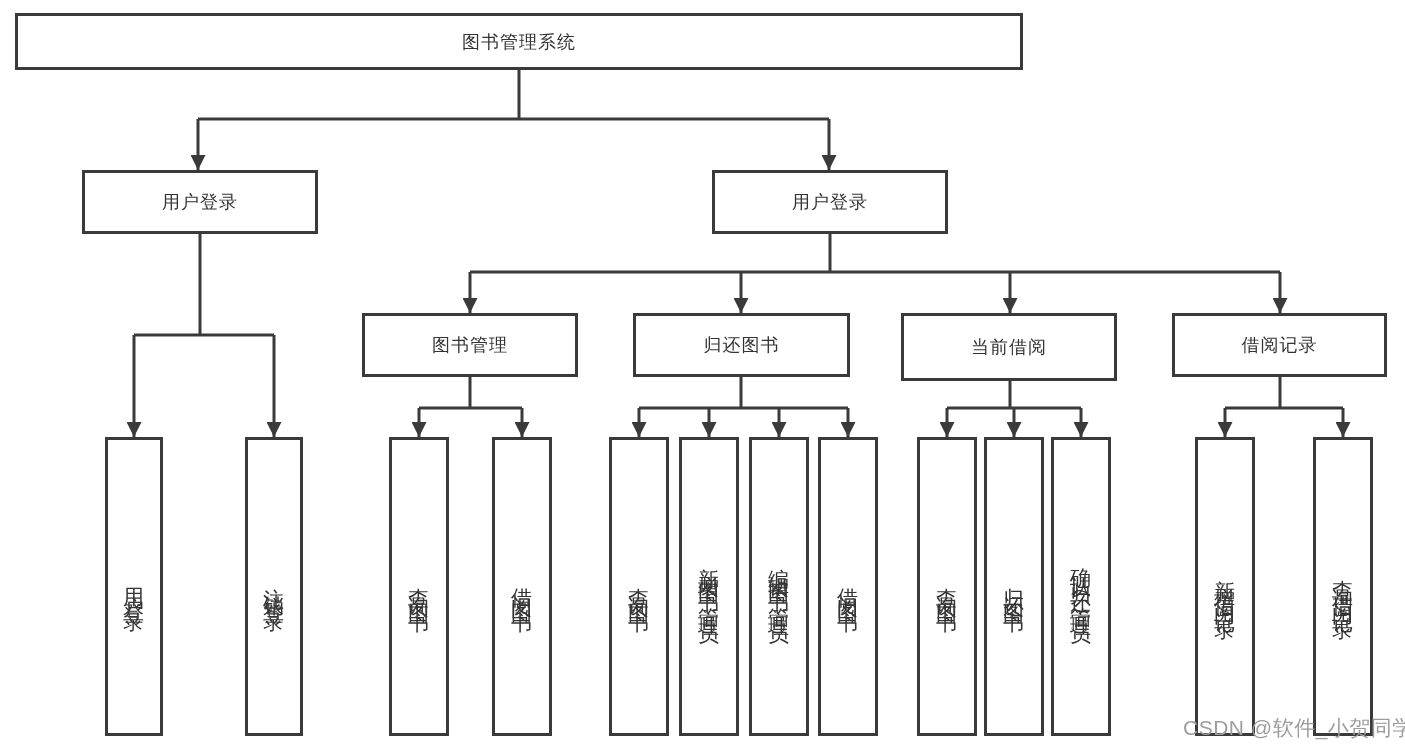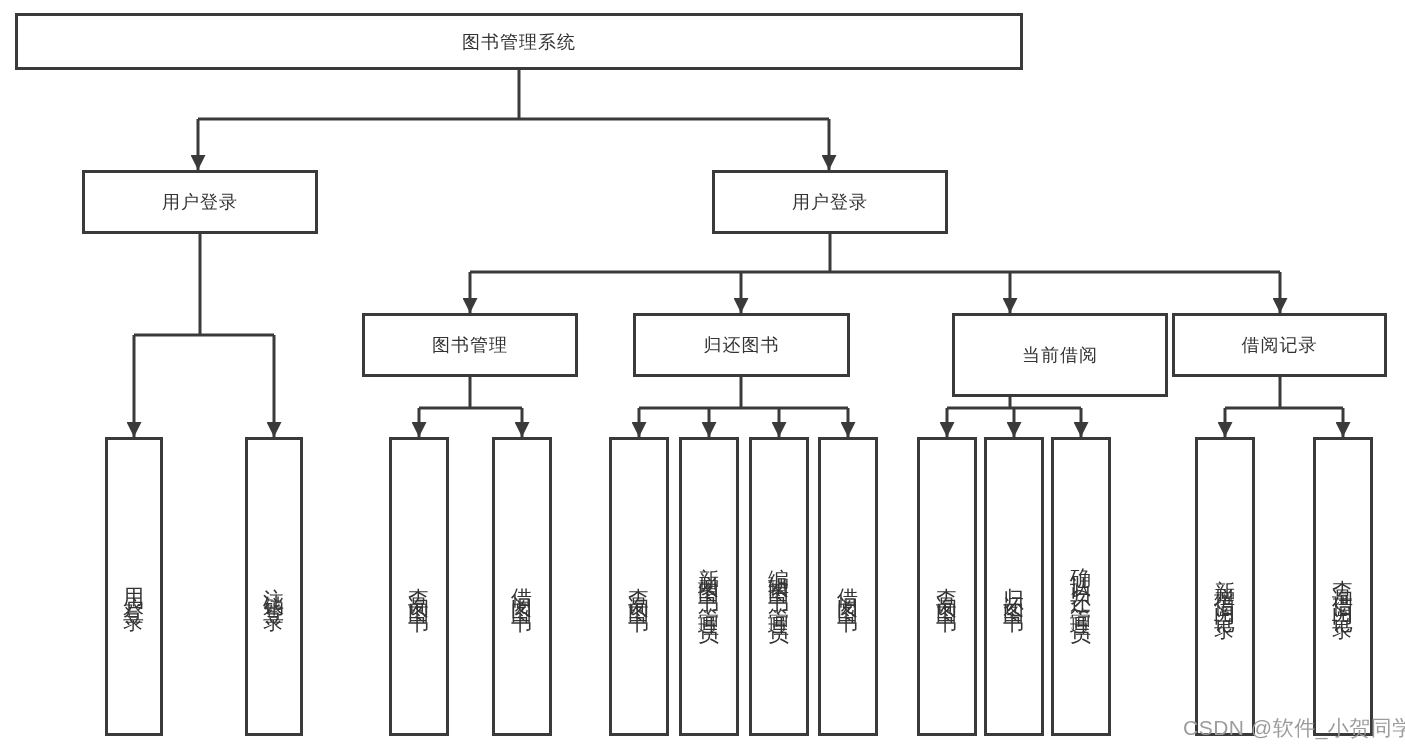--- a/index.html
+++ b/index.html
@@ -116,21 +116,21 @@
   <div class="node h" style="left:712px;top:170px;width:236px;height:64px">
     <span>用户登录</span>
   </div>
 
   <div class="node h" style="left:362px;top:313px;width:216px;height:64px">
     <span>图书管理</span>
   </div>
   <div class="node h" style="left:633px;top:313px;width:217px;height:64px">
     <span>归还图书</span>
   </div>
-  <div class="node h" style="left:952px;top:313px;width:216px;height:84px">
+  <div class="node h" style="left:901px;top:313px;width:216px;height:68px">
     <span>当前借阅</span>
   </div>
   <div class="node h" style="left:1172px;top:313px;width:215px;height:64px">
     <span>借阅记录</span>
   </div>
 
   <div class="node v" style="left:105px;top:437px;width:58px;height:299px">
     <span>用户登录</span>
   </div>
   <div class="node v" style="left:245px;top:437px;width:58px;height:299px">

